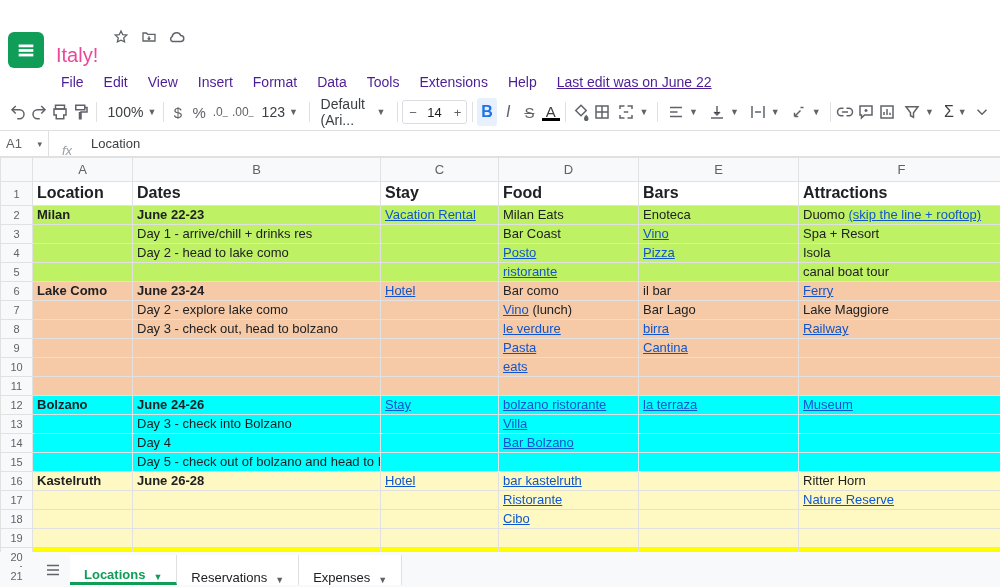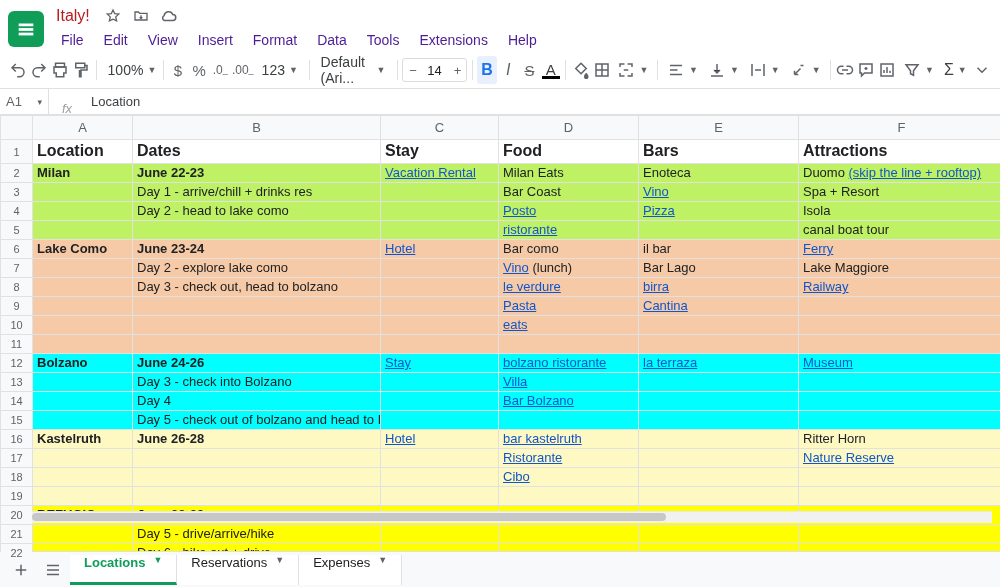--- a/index.html
+++ b/index.html
@@ -2,21 +2,21 @@
 <html><head>
 <meta charset="utf-8">
 <style>
   * { box-sizing: border-box; }
   html, body { margin:0; padding:0; font-family: Arial, "Helvetica Neue", Helvetica, sans-serif; font-size:13px; color:#202124; background:#fff; width:1000px; height:587px; overflow:hidden; }
   .titlebar { display:flex; align-items:center; padding:6px 8px 0 8px; gap:8px; }
   .logo { width:36px; height:36px; background:#0f9d58; border-radius:6px; display:flex; align-items:center; justify-content:center; }
   .logo svg { width:22px; height:22px; }
   .title-area { display:flex; flex-direction:column; flex:1; }
   .title-row { display:flex; align-items:center; gap:10px; }
-  .doc-title { font-size:16px; color:#b91c1c; padding:1px 4px; }
+  .doc-title { font-size:20px; color:#ec4899; padding:1px 4px;margin-top:37px; }
   .title-icon { width:18px; height:18px; color:#5f6368; display:flex; align-items:center; justify-content:center; }
   .menubar { display:flex; gap:2px; margin-top:2px; align-items:center; }
   .menubar span { padding:4px 9px; font-size:14px; color:#4c1d95; cursor:pointer; border-radius:4px; }
   .last-edit { font-size:14px; color:#80868b; text-decoration:underline; padding:4px 10px; cursor:pointer; }
   .toolbar { display:flex; align-items:center; gap:2px; padding:4px 8px; border-bottom:1px solid #e0e0e0; }
   .tbtn { width:28px; height:28px; display:flex; align-items:center; justify-content:center; color:#5f6368; border-radius:3px; cursor:pointer; }
   .tsep { width:1px; height:20px; background:#e0e0e0; margin:0 3px; }
   .ttext { padding:0 6px; font-size:14px; color:#3c4043; display:flex; align-items:center; gap:4px; cursor:pointer; height:28px; }
   .ttext.zoom { min-width:56px; }
   .ttext.font { min-width:70px; }
@@ -47,21 +47,21 @@
   a.link { color:#1155cc; text-decoration:underline; }
   .cA{width:100px} .cB{width:248px} .cC{width:118px} .cD{width:140px} .cE{width:160px} .cF{width:206px}
   tr.r-hdr td{background:#fff;}
   tr.r-milan td{background:#bef264;}
   tr.r-como td{background:#f6caa6;}
   tr.r-bolz td{background:#00ffff;}
   tr.r-kast td{background:#fef9c3;}
   tr.r-ref td{background:#ffff00;}
   .sheetbar { position:absolute; bottom:0; left:0; right:0; height:36px; border-top:1px solid #e0e0e0; display:flex; align-items:center; background:#f8f9fa; padding:0 6px; gap:2px; }
   .sheetbar .sb-btn { width:30px; height:30px; display:flex; align-items:center; justify-content:center; color:#5f6368; cursor:pointer; border-radius:4px; }
-  .tab { height:30px; display:flex; align-items:flex-start; padding:0 14px; gap:8px; border-right:1px solid #e0e0e0; background:#fff; cursor:pointer; font-size:13px; }
+  .tab { height:30px; display:flex; align-items:flex-end; padding:0 14px; gap:8px; border-right:1px solid #e0e0e0; background:#fff; cursor:pointer; font-size:13px; }
   .tab .dd3{color:#5f6368; font-size:9px;}
   .tab.active { color:#0f9d58; font-weight:600; border-bottom:3px solid #0f9d58; }
   .tab.active .dd3{color:#0f9d58;}
   .hscroll { position:absolute; bottom:36px; left:32px; right:8px; height:12px; }
   .hscroll .track{ position:absolute; inset:0; background:#f1f1f1; border-top:1px solid #e8e8e8; }
   .hscroll .thumb{ position:absolute; top:2px; height:8px; left:0; width:66%; background:#c7c7c7; border-radius:4px; }
 </style>
 </head>
 <body>
 
@@ -97,20 +97,21 @@
     <div class="menubar">
         <span>File</span>
         <span>Edit</span>
         <span>View</span>
         <span>Insert</span>
         <span>Format</span>
         <span>Data</span>
         <span>Tools</span>
         <span>Extensions</span>
         <span>Help</span>
+        <span class="last-edit">Last edit was on June 22</span>
       </div>
   </div>
 </div>
 
 <div class="toolbar">
   <div class="tbtn">
       <svg width="18" height="18" viewBox="0 0 24 24" fill="none" stroke="#5f6368" stroke-width="2">
         <path d="M9 14l-5-5 5-5"></path>
         <path d="M4 9h10a6 6 0 1 1 0 12h-3"></path>
       </svg>

